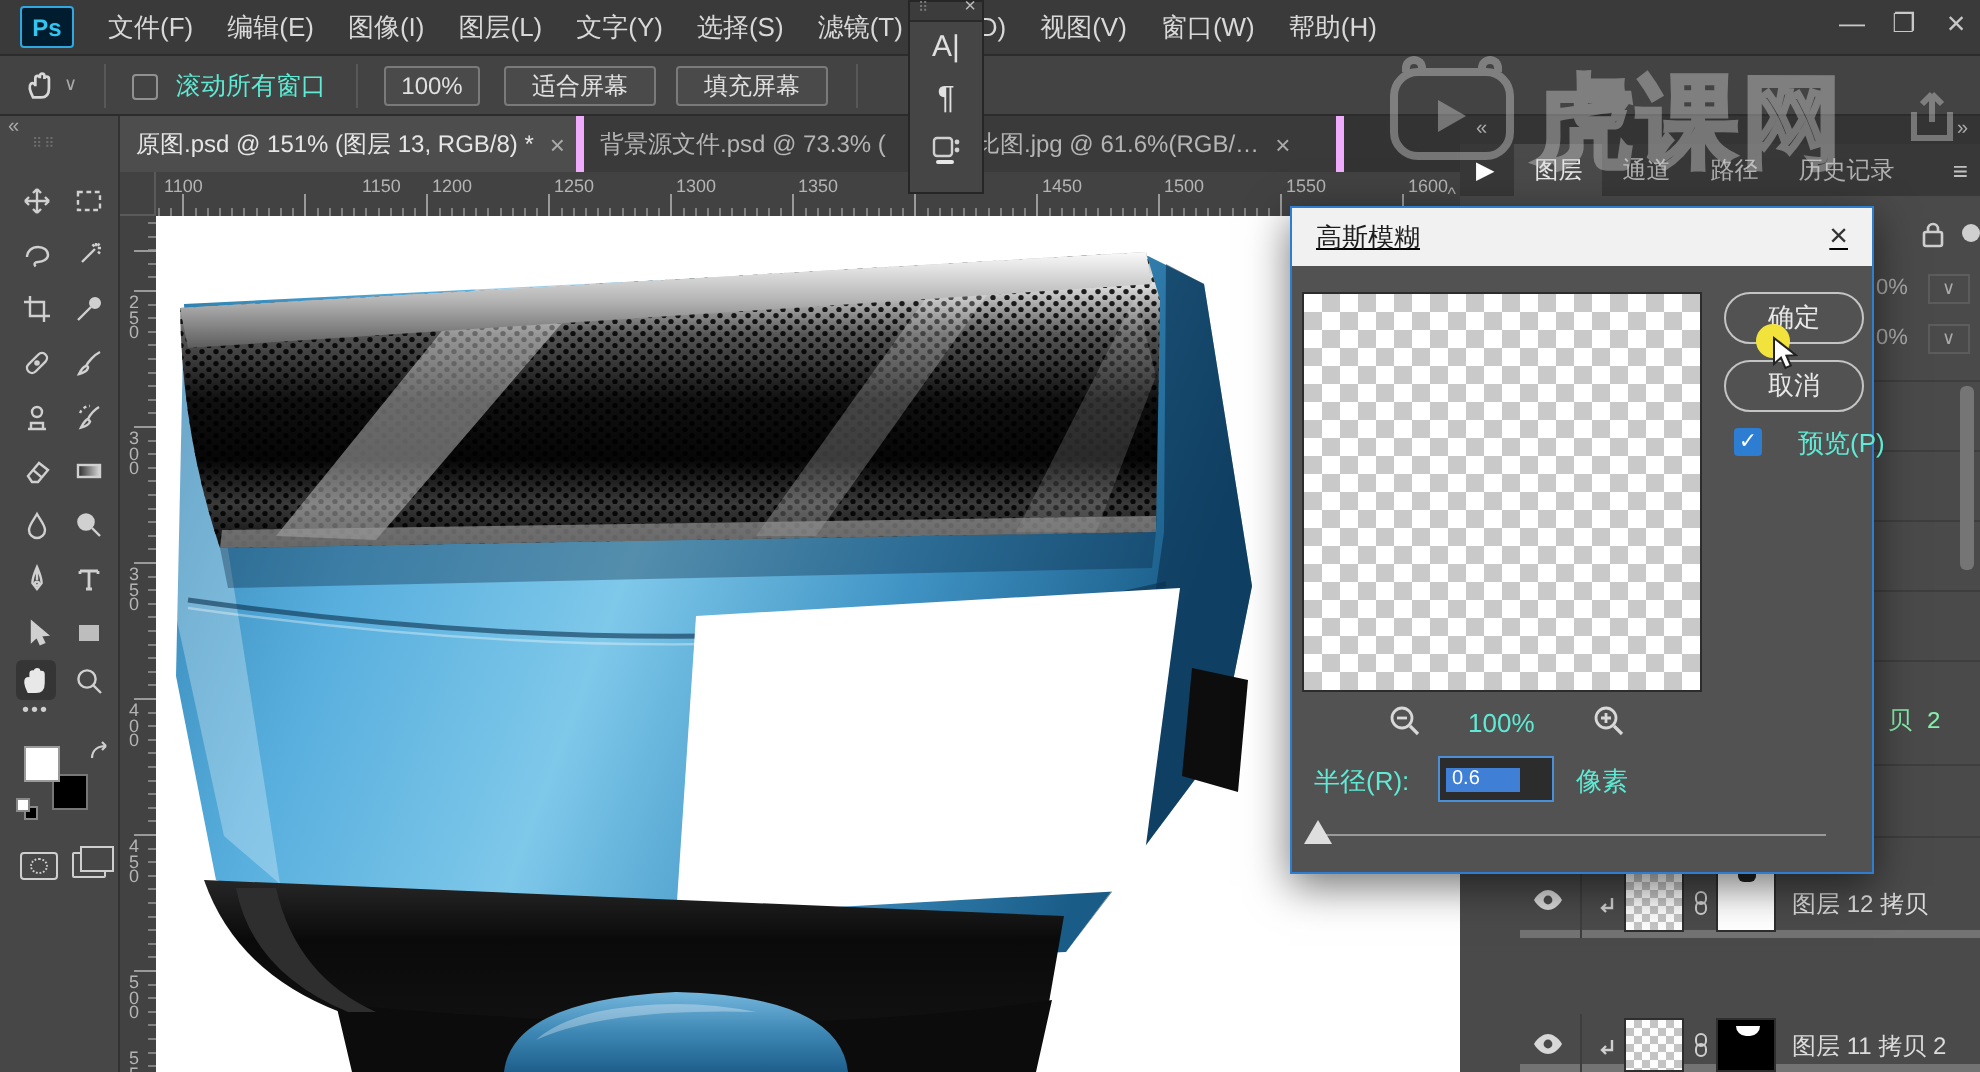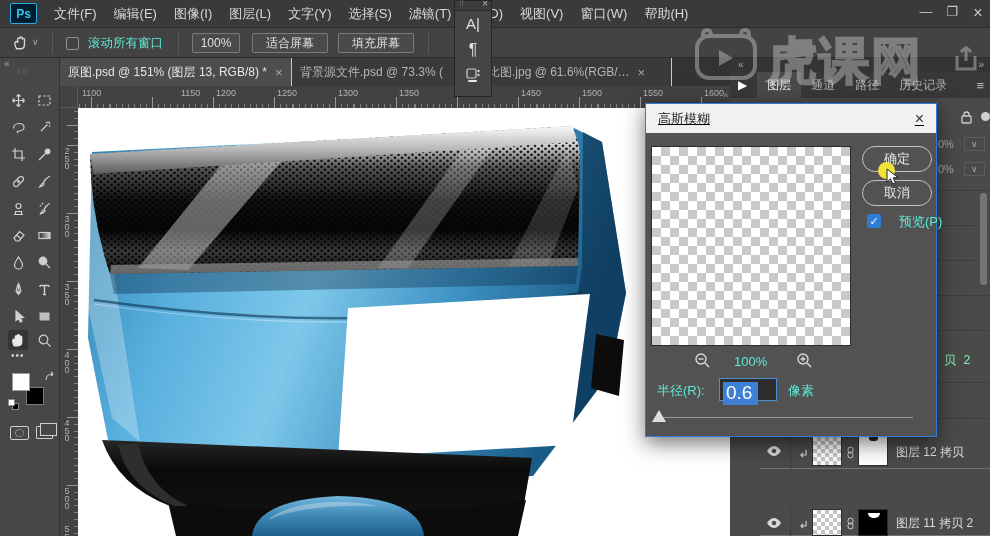--- a/index.html
+++ b/index.html
@@ -17,34 +17,34 @@
   #optionsbar{left:0;top:28px;width:990px;height:30px;background:#434343;border-bottom:1px solid #2c2c2c;z-index:5;}
   .obtn{position:absolute;top:5px;height:20px;border:1px solid #7a7a7a;border-radius:2px;background:#4a4a4a;color:#e0e0e0;font-size:12px;display:flex;align-items:center;justify-content:center;}
   .vsep{position:absolute;top:4px;width:1px;height:22px;background:#585858;}
   
   #toolbar{left:0;top:58px;width:60px;height:478px;background:#474747;border-right:1px solid #323232;z-index:3;}
   .tool{position:absolute;width:20px;height:20px;display:flex;align-items:center;justify-content:center;}
   .tool svg{stroke:#d0d0d0;fill:none;stroke-width:1.2;}
   .tool.active{background:#353535;border-radius:3px;}
   
   #tabsbar{left:60px;top:58px;width:670px;height:28px;background:#333;display:flex;z-index:3;}
-  .dtab{height:28px;display:flex;align-items:center;padding:0 8px;border-right:1px solid #f0abfc;font-size:12px;color:#b5b5b5;background:#3a3a3a;white-space:nowrap;overflow:hidden;}
+  .dtab{height:28px;display:flex;align-items:center;padding:0 8px;border-right:4px solid #f0abfc;font-size:12px;color:#b5b5b5;background:#3a3a3a;white-space:nowrap;overflow:hidden;}
   .dtab.active{background:#4d4d4d;color:#e6e6e6;}
   .dtab .closex{margin-left:8px;color:#aaa;font-size:13px;}
   
   .ruler{background:#424242;z-index:3;}
   .hrn{position:absolute;top:2px;font-size:9px;color:#b4b4b4;}
   .vrn{position:absolute;left:3px;width:8px;font-size:9px;line-height:7.5px;color:#b4b4b4;word-break:break-all;text-align:center;}
   
   #canvas{left:78px;top:108px;width:652px;height:428px;background:#fff;z-index:1;}
   
   #rightpanel{left:730px;top:58px;width:260px;height:478px;background:#4a4a4a;z-index:2;}
   .ptab{height:26px;display:flex;align-items:center;padding:0 10px;font-size:12px;color:#b0b0b0;}
   .ptab.active{background:#4a4a4a;color:#e8e8e8;}
-  .layer-row{position:absolute;left:22px;width:238px;height:36px;border-bottom:1px solid #737373;background:#4a4a4a;}
+  .layer-row{position:absolute;left:22px;width:238px;height:36px;border-bottom:4px solid #737373;background:#4a4a4a;}
   .layer-row.selected{background:#6e6e6e;}
   .lr-label{position:absolute;top:11px;font-size:12px;color:#dcdcdc;white-space:nowrap;}
   .checker{background-color:#fff;background-image:linear-gradient(45deg,#c9c9c9 25%,transparent 25% 75%,#c9c9c9 75%),linear-gradient(45deg,#c9c9c9 25%,transparent 25% 75%,#c9c9c9 75%);background-size:18px 18px;background-position:0 0,9px 9px;}
   .checker-sm{background-color:#fdfdfd;background-image:linear-gradient(45deg,#c4c4c4 25%,transparent 25% 75%,#c4c4c4 75%),linear-gradient(45deg,#c4c4c4 25%,transparent 25% 75%,#c4c4c4 75%);background-size:8px 8px;background-position:0 0,4px 4px;}
   .hline{position:absolute;left:207px;width:53px;height:1px;background:#3e3e3e;}
   
   #dialog{left:645px;top:103px;width:292px;height:334px;background:#525252;border:1px solid #2d7dd2;box-shadow:0 6px 20px rgba(0,0,0,.55);z-index:50;}
   #dlg-title{position:absolute;left:0;top:0;width:290px;height:29px;background:#f1f1f1;display:flex;align-items:center;text-decoration:underline;}
   .pillbtn{position:absolute;left:216px;width:70px;height:26px;border:1.5px solid #c4c4c4;border-radius:13px;color:#e8e8e8;font-size:13px;display:flex;align-items:center;justify-content:center;background:transparent;}
   
@@ -471,21 +471,21 @@
         </svg></span>
     <span class="abs txt" style="left:88px;top:250px;">100%</span>
     <span class="abs" style="left:150px;top:248px;"><svg width="17" height="17" viewBox="0 0 17 17">
           <circle cx="7" cy="7" r="5" stroke="#d8d8d8" fill="none" stroke-width="1.4"></circle>
           <path d="M4.5 7H9.5M7 4.5V9.5" stroke="#d8d8d8" stroke-width="1.4"></path>
           <path d="M11 11L15 15" stroke="#d8d8d8" stroke-width="1.6"></path>
         </svg></span>
 
     <span class="abs txt" style="left:11px;top:278px;">半径(R):</span>
     <div class="abs" style="left:73px;top:274px;width:58px;height:23px;background:#2c2c2c;border:1px solid #4a90d9;">
-      <span style="display:inline-block;margin:3px 0 0 3px;padding:0 6px 1px 3px;background:#3f7fd6;color:#fff;font-size:19px;">0.6</span>
+      <span style="display:inline-block;margin:3px 0 0 3px;padding:0 20px 1px 3px;background:#3f7fd6;color:#fff;font-size:10px;">0.6</span>
     </div>
     <span class="abs txt" style="left:142px;top:278px;">像素</span>
 
     <div class="abs" style="left:11px;top:313px;width:256px;height:1px;background:#9a9a9a;"></div>
     <div class="abs" style="left:6px;top:306px;width:0;height:0;border-left:7px solid transparent;border-right:7px solid transparent;border-bottom:12px solid #dedede;"></div>
   </div>
 
   <div class="abs" style="left:878px;top:162px;width:17px;height:17px;border-radius:50%;background:#f2e33c;z-index:70;"></div>
   <span class="abs" style="left:886px;top:168px;z-index:71;">
     <svg width="13" height="18" viewBox="0 0 13 18">

